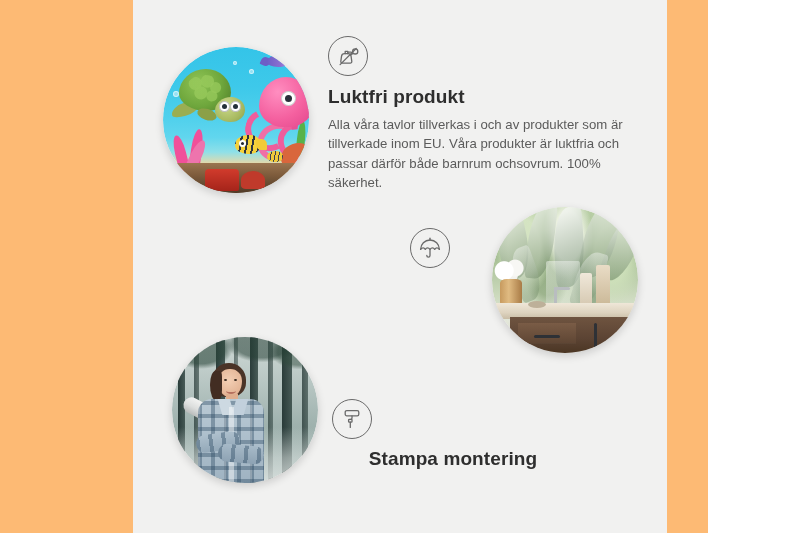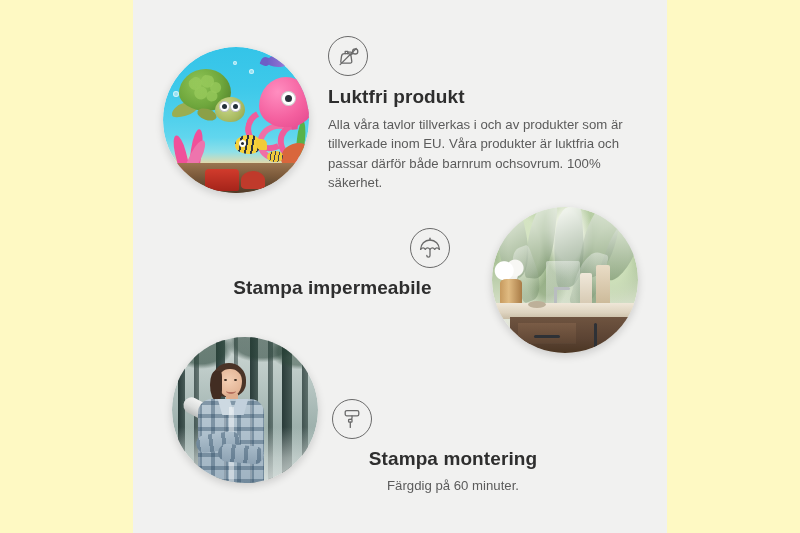--- a/index.html
+++ b/index.html
@@ -10,23 +10,23 @@
   body {
     width: 800px;
     height: 533px;
     overflow: hidden;
     font-family: "Liberation Sans", sans-serif;
     -webkit-font-smoothing: antialiased;
   }
 
   #stage {
     position: relative;
-    width: 800px;
+    width: 708px;
     height: 533px;
-    background: #fef9c3;
+    background: #fdba74;
   }
 
   
   #panel {
     position: absolute;
     left: 133px;
     top: 0;
     width: 534px;
     height: 533px;
     background: #f1f1f0;
@@ -584,31 +584,29 @@
     <div class="icon-row">
       <div class="icon-wrap">
         <svg width="26" height="26" viewBox="0 0 26 26" fill="none" stroke="#6a6a6a" stroke-width="1.3" stroke-linecap="round" stroke-linejoin="round">
           <path d="M3.6 14.4c0-5.2 4.2-9.4 9.4-9.4s9.4 4.2 9.4 9.4"></path>
           <path d="M3.6 14.4c1.6-2.1 3.5-2.1 4.7 0 1.2-2.1 3.2-2.1 4.7 0 1.5-2.1 3.5-2.1 4.7 0 1.2-2.1 3.1-2.1 4.7 0"></path>
           <path d="M13 14.4v6.1c0 .9-.7 1.6-1.6 1.6s-1.6-.7-1.6-1.6"></path>
           <path d="M13 5V3.2"></path>
         </svg>
       </div>
     </div>
-    <div class="feat-title">Stampa impermeabile</div>
   </div>
 
   <div class="feature" id="feature-easy">
     <div class="icon-row">
       <div class="icon-wrap">
         <svg width="26" height="26" viewBox="0 0 26 26" fill="none" stroke="#6a6a6a" stroke-width="1.3" stroke-linecap="round" stroke-linejoin="round">
           <rect x="6.2" y="4.6" width="13.6" height="5.2" rx="1.6"></rect>
           <path d="M13 9.8v2.2c0 .7-.6 1.3-1.3 1.3"></path>
           <rect x="9.6" y="13.3" width="3.4" height="2.8" rx=".6"></rect>
           <path d="M11.3 16.1v5.3"></path>
         </svg>
       </div>
     </div>
     <div class="feat-title">Stampa montering</div>
-    <div class="feat-body">Färgdig på 60 minuter.</div>
   </div>
 
 </div>
 
 </body></html>

